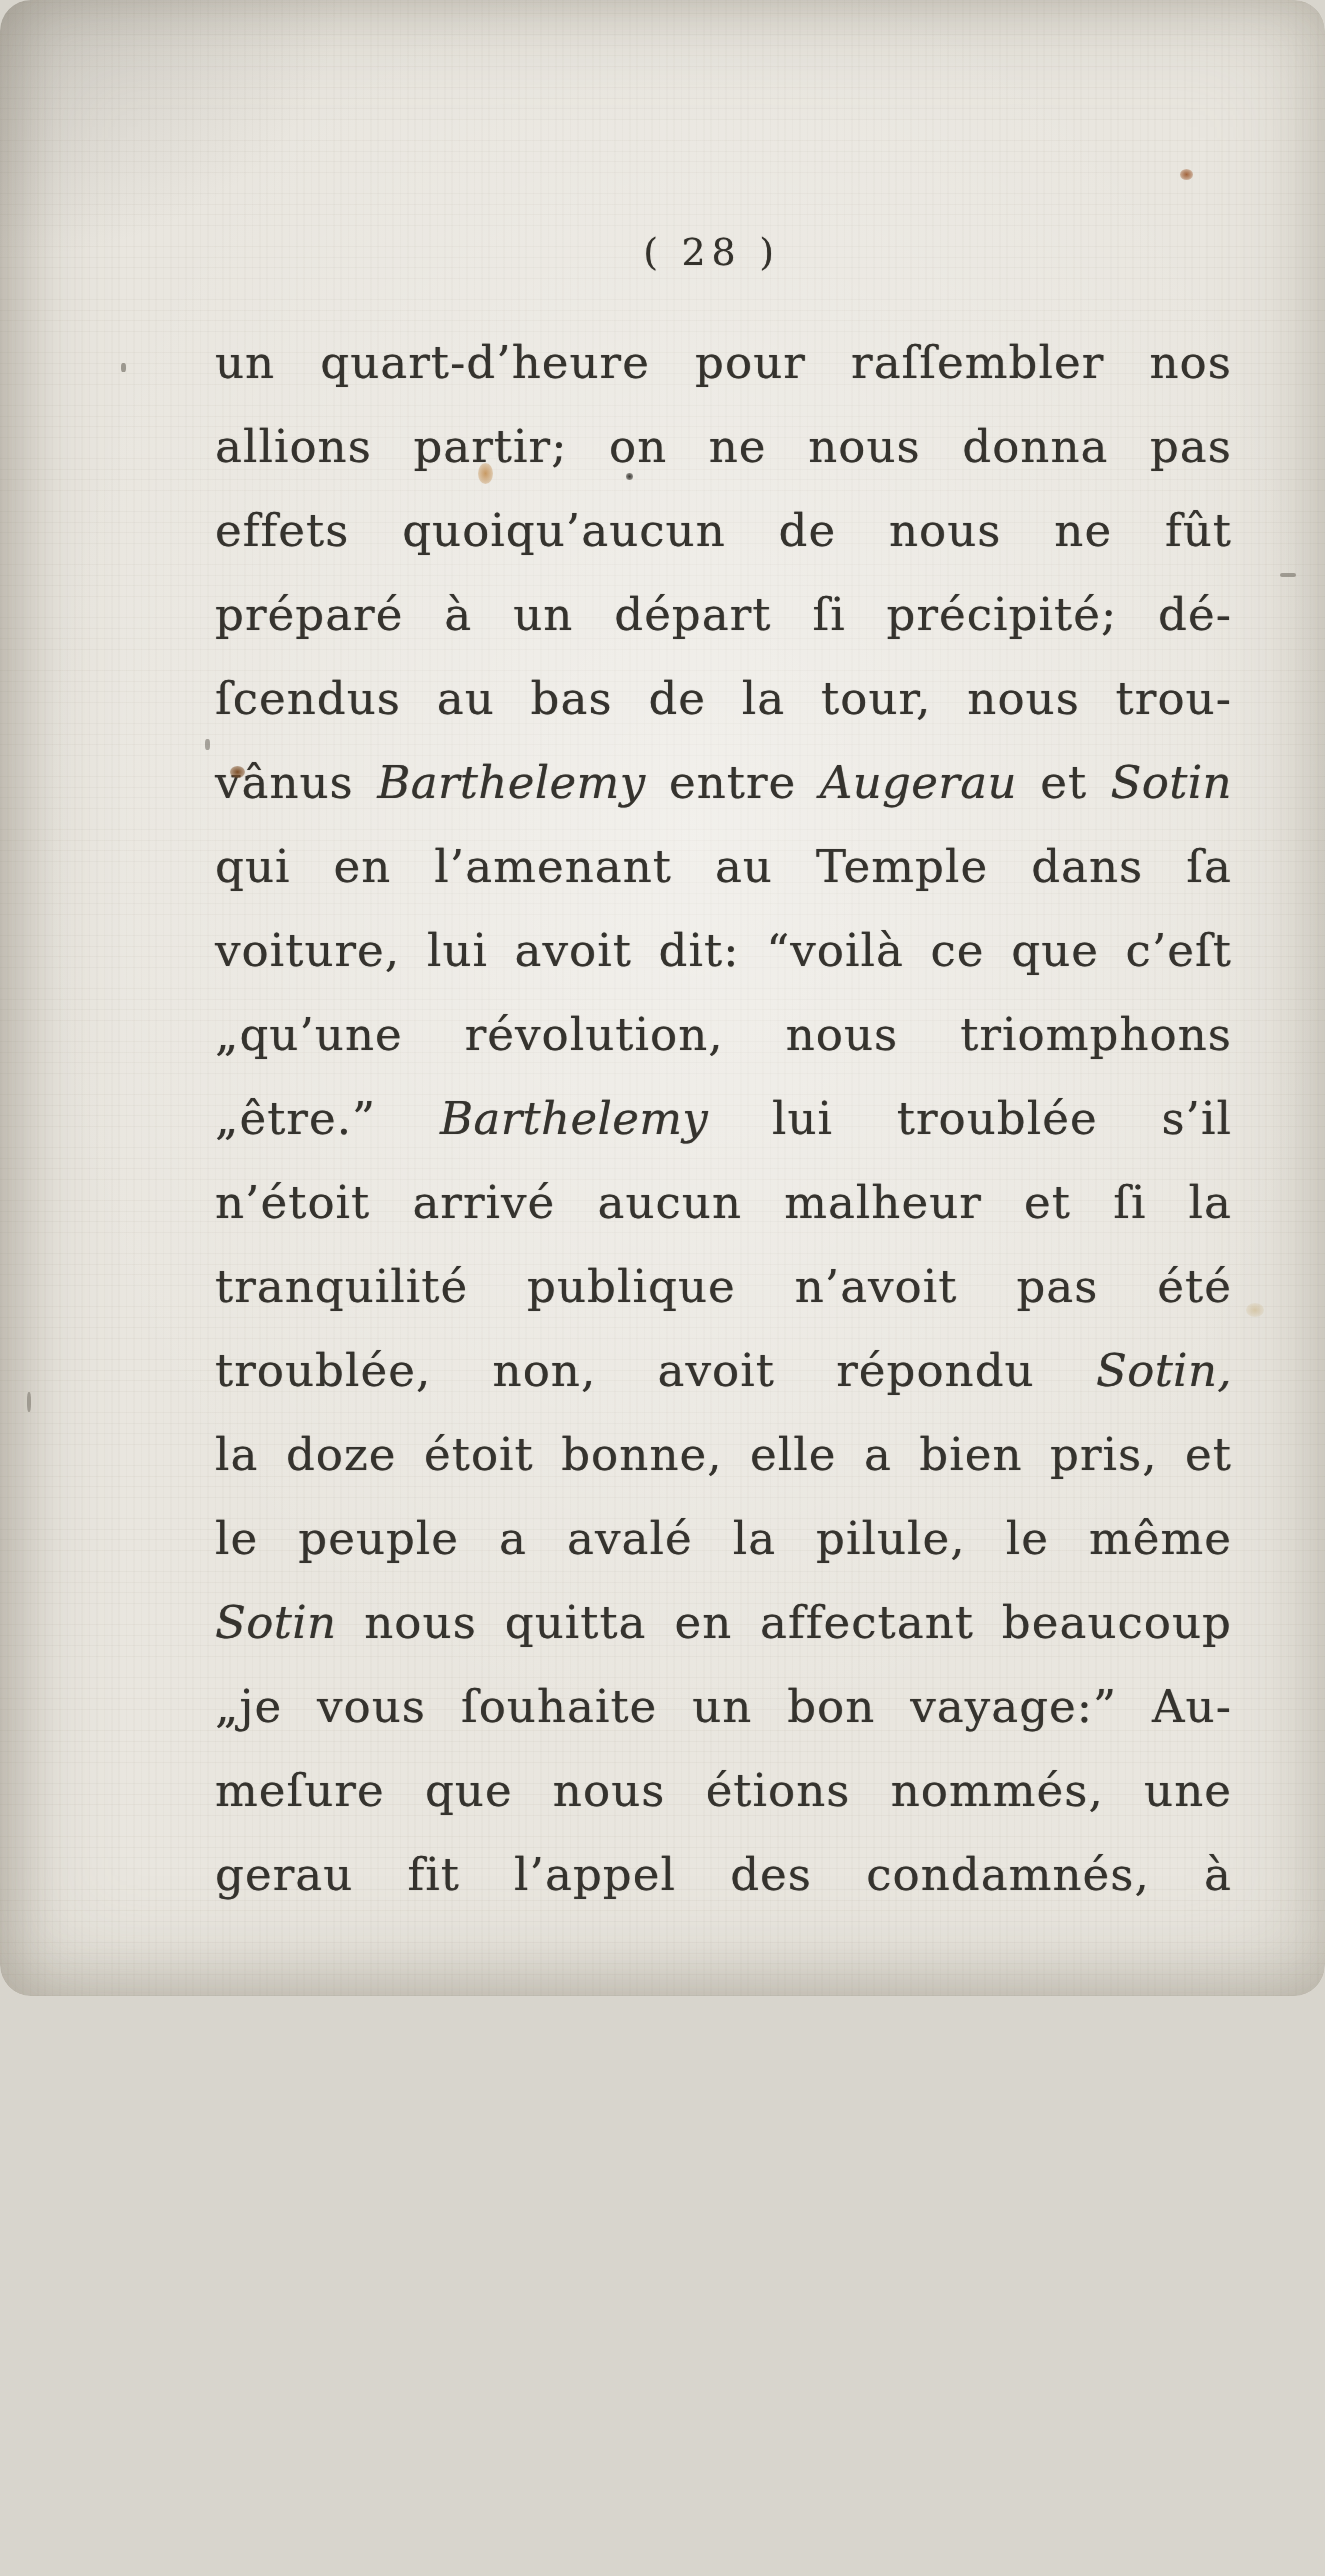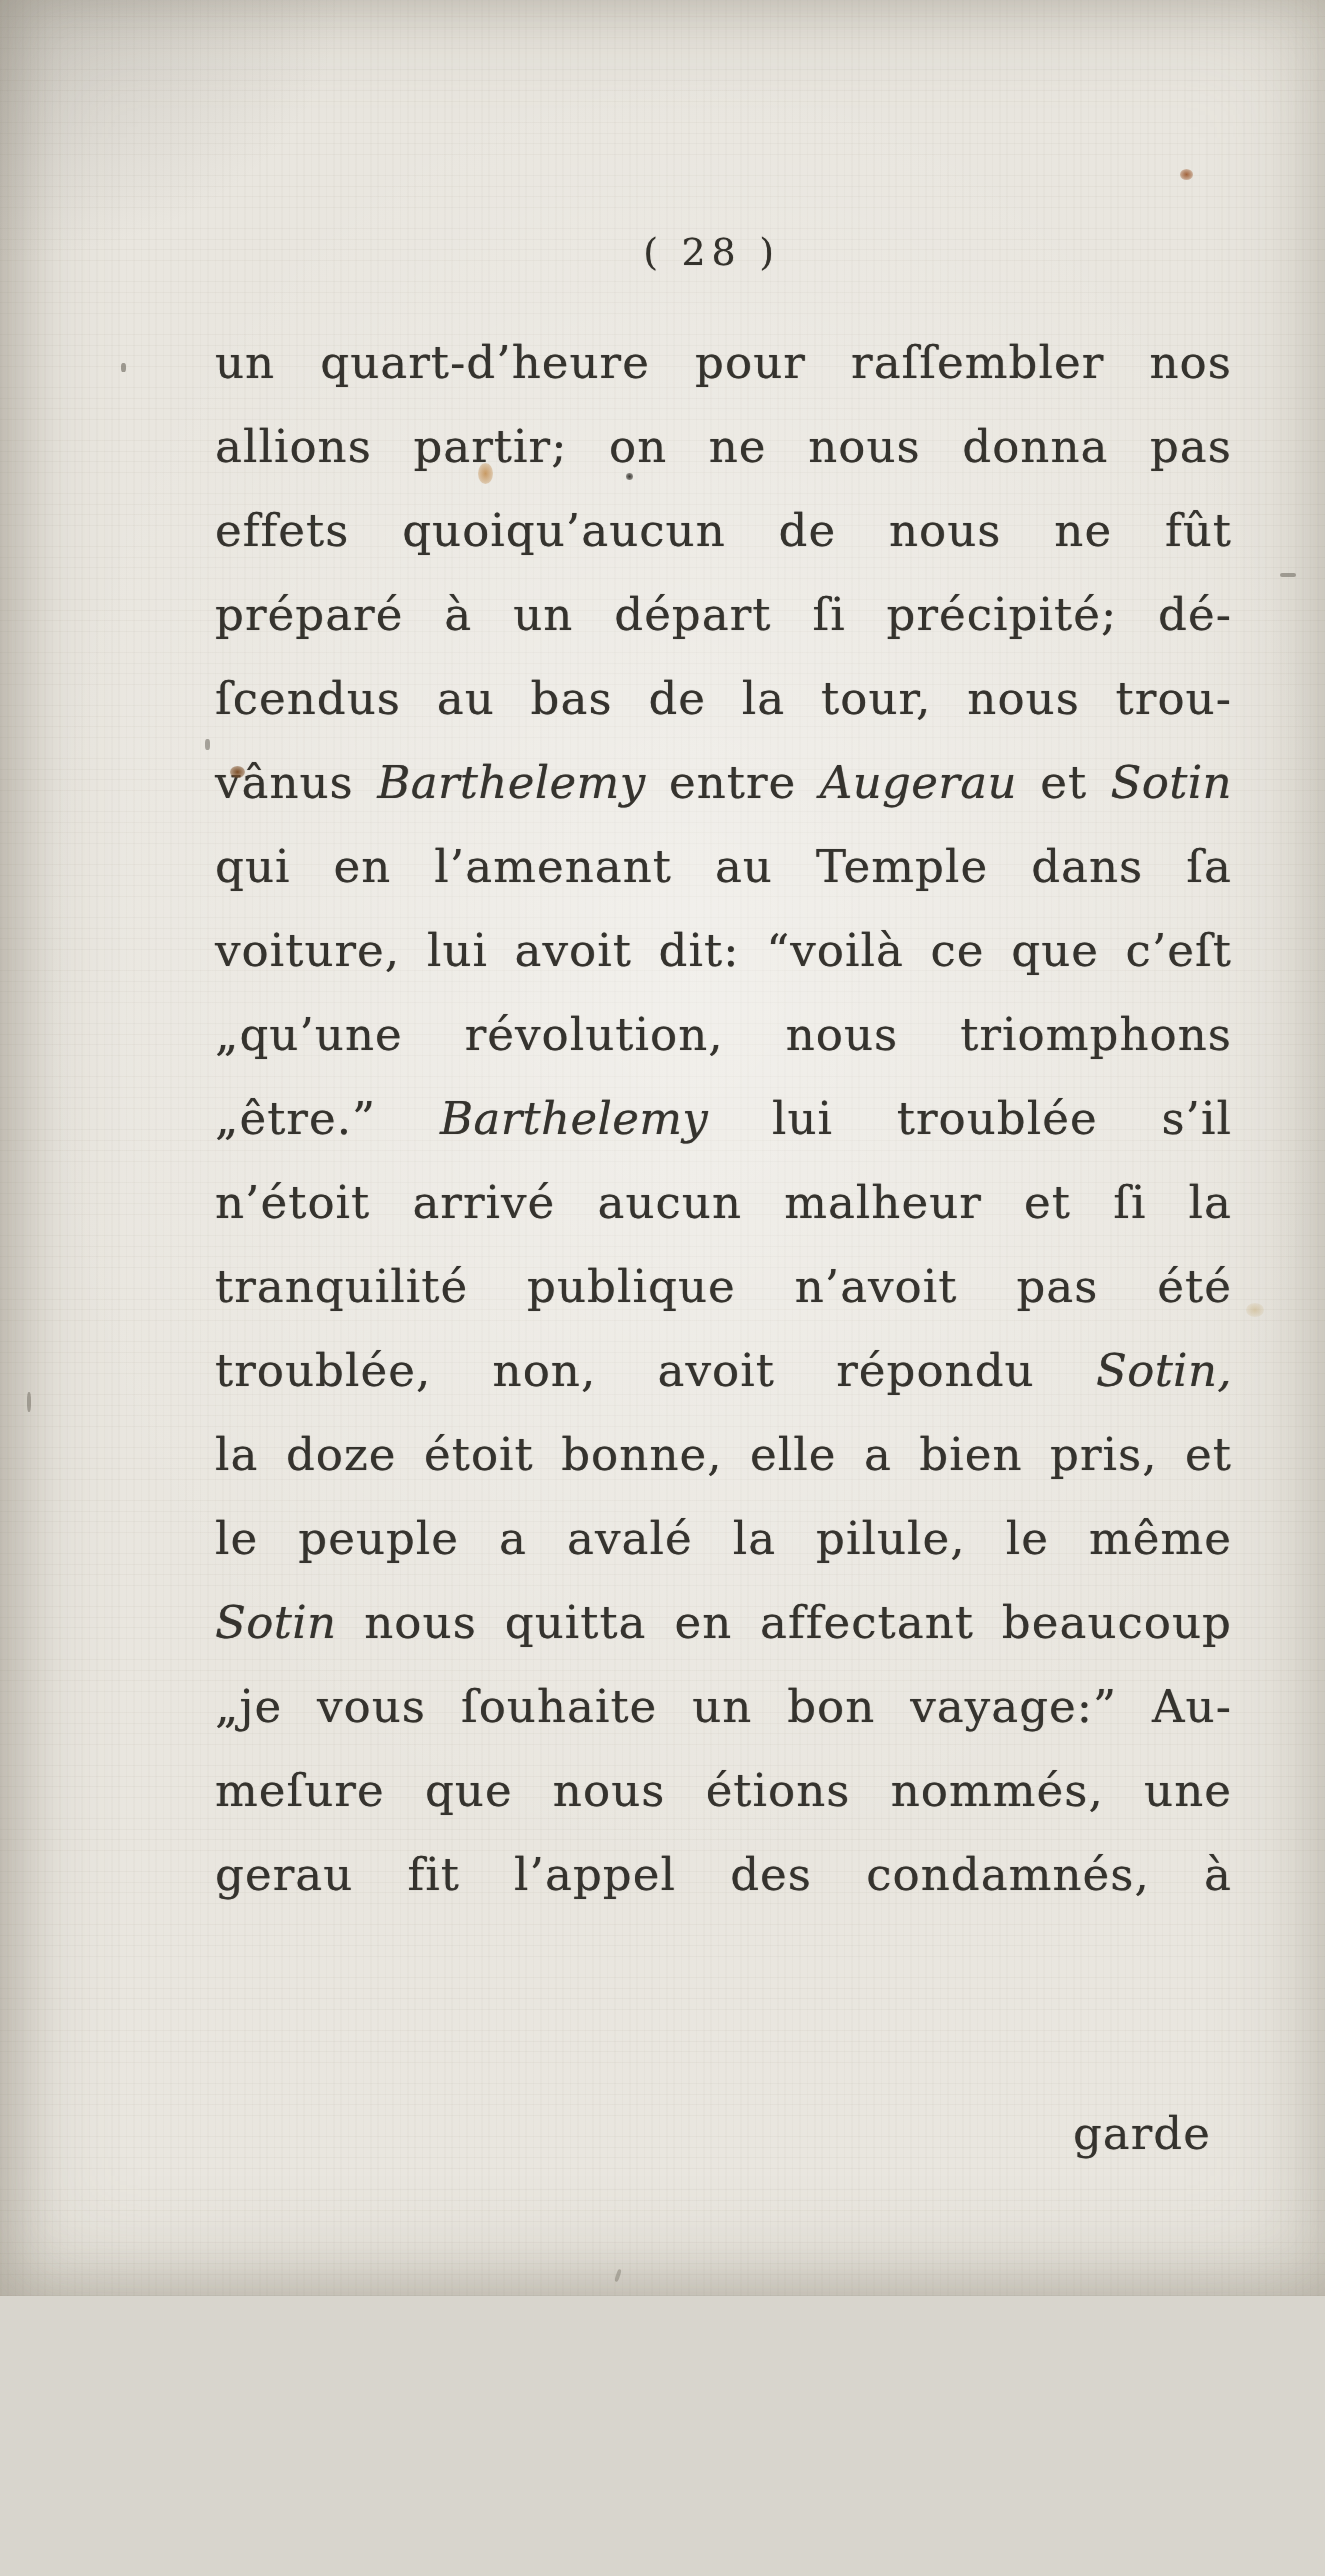--- a/index.html
+++ b/index.html
@@ -1,27 +1,28 @@
 <!DOCTYPE html>
 <html style="font-size:13px"><head>
 <meta charset="utf-8">
 <style>
   html,body{margin:0;padding:0;background:#d8d5cd;}
   .page{
     position:relative;
-    width:1325px;height:2296px;
+    width:1325px;height:1996px;
     background-color:#e9e6df;
     background-image:
       radial-gradient(ellipse 900px 1228px at 52% 42%, rgba(255,255,255,0.40), rgba(255,255,255,0) 75%),
       repeating-linear-gradient(0deg, rgba(125,115,92,0.055) 0px, rgba(125,115,92,0.055) 0.8px, rgba(0,0,0,0) 0.8px, rgba(0,0,0,0) 10.6px),
       repeating-linear-gradient(90deg, rgba(130,120,100,0.035) 0px, rgba(130,120,100,0.035) 1.6px, rgba(0,0,0,0) 1.6px, rgba(0,0,0,0) 7.4px);
     box-shadow: inset 0 0 115px rgba(116,108,90,0.30), inset 20.5px 0 49px rgba(110,102,86,0.18), inset 0 -16.4px 57px rgba(120,112,95,0.14);
     overflow:hidden;
     font-family:"DejaVu Serif", serif;
     color:#35332e;
+    border-radius:31px;
   }
   
   .page::before{
     content:"";position:absolute;left:0;top:0;width:344px;height:262px;
     background:radial-gradient(ellipse at 0% 0%, rgba(105,100,92,0.22), rgba(0,0,0,0) 70%);
     pointer-events:none;
   }
   .header{
     position:absolute;
     left:215px;top:218px;width:993px;height:69px;

